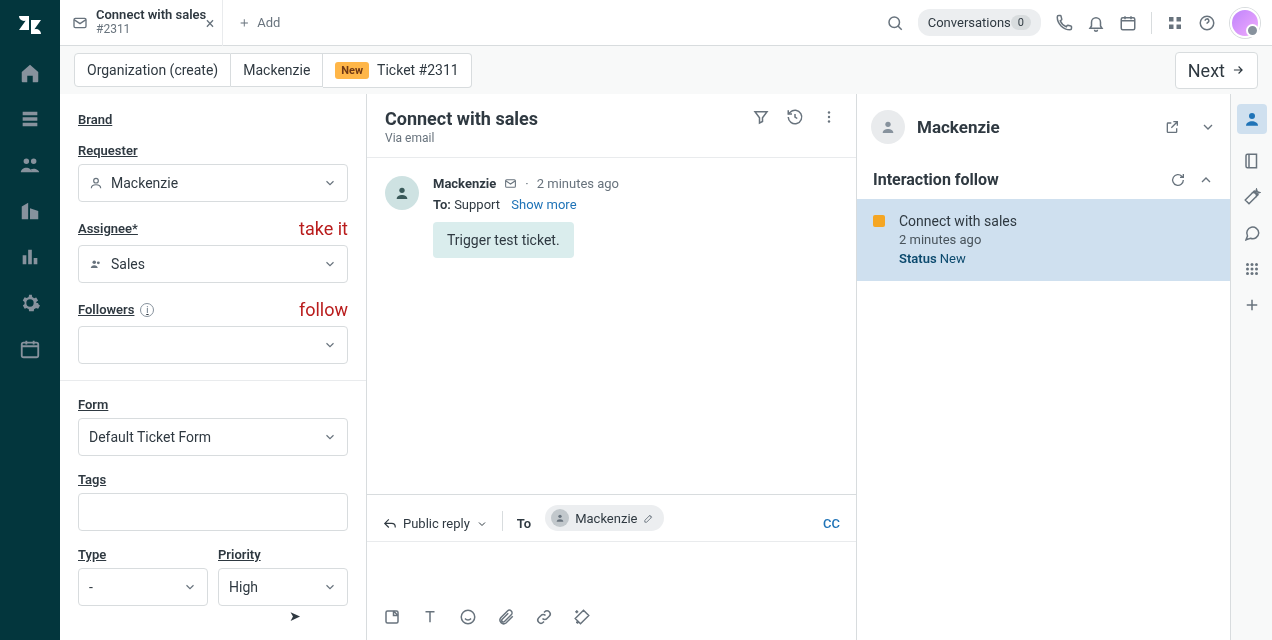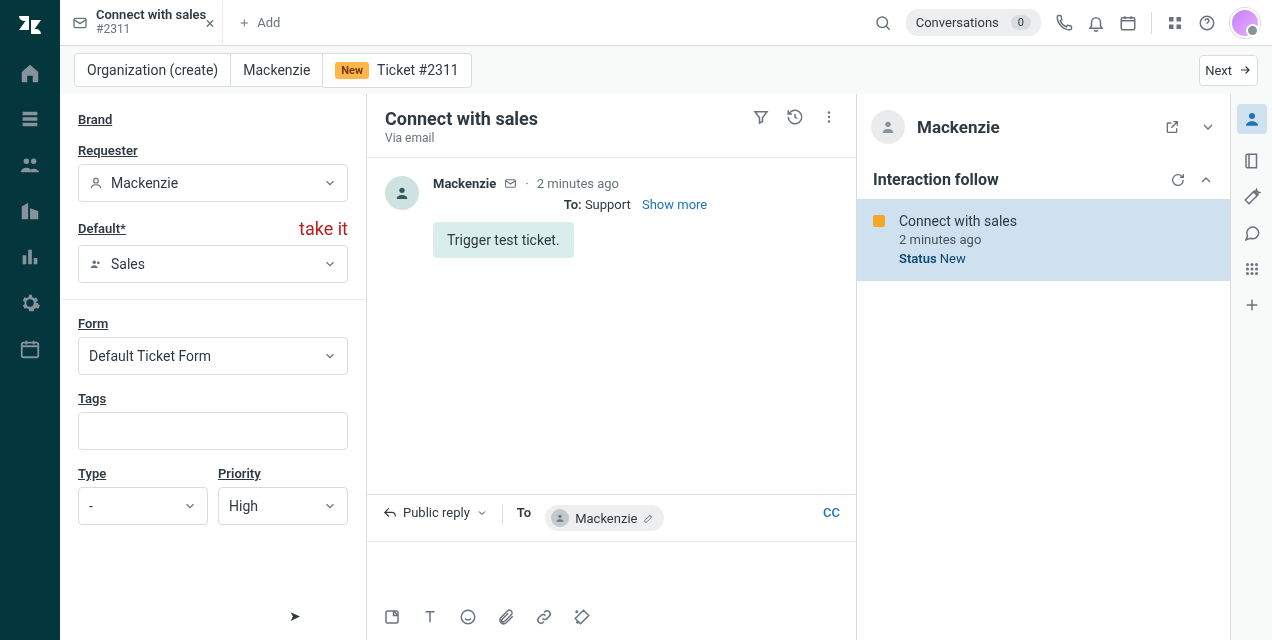--- a/index.html
+++ b/index.html
@@ -12,32 +12,32 @@
 .tab { display: flex; align-items: center; gap: 8px; height: 46px; padding: 0 16px 0 12px; border-right: 1px solid #e9ebed; position: relative; }
 .tab .mail-ico { color: #68737d; }
 .tab .lines { display: flex; flex-direction: column; line-height: 1.15; }
 .tab .title { font-size: 13px; font-weight: 600; color: #2f3941; }
 .tab .sub { font-size: 12px; color: #68737d; }
 .tab .close { position: absolute; right: 8px; top: 50%; transform: translateY(-50%); color: #68737d; font-size: 16px; cursor: pointer; }
 .addtab { display: flex; align-items: center; gap: 6px; padding: 0 14px; color: #68737d; font-size: 13px; cursor: pointer; }
 .addtab .plus { font-size: 14px; }
 .top-right { margin-left: auto; display: flex; align-items: center; gap: 14px; }
 .top-right .ic { color: #68737d; cursor: pointer; }
-.convs { display: flex; align-items: center; gap: 12px; background: #eceef0; padding: 6px 10px; border-radius: 12px; font-size: 13px; color: #2f3941; cursor: pointer; }
+.convs { display: flex; align-items: center; gap: 0; background: #eceef0; padding: 6px 10px; border-radius: 12px; font-size: 13px; color: #2f3941; cursor: pointer; }
 .convs .badge { background: #d8dcde; color: #2f3941; border-radius: 10px; font-size: 11px; padding: 1px 7px; }
 .divider-v { width: 1px; height: 22px; background: #d8dcde; }
 .avatar-top { width: 30px; height: 30px; border-radius: 50%; background: linear-gradient(135deg,#c084fc,#f0abfc); position: relative; border: 2px solid #fff; box-shadow: 0 0 0 1px #d8dcde; }
 .avatar-top::after { content:''; position:absolute; right:-1px; bottom:-1px; width:9px; height:9px; border-radius:50%; background:#87929d; border:2px solid #fff; }
 .subhead { height: 48px; display: flex; align-items: center; padding: 0 14px; gap: 0; background: #f8f9f9; }
 .chip { padding: 8px 12px; font-size: 14px; border: 1px solid #d8dcde; background: #fff; cursor: pointer; }
 .chip:first-child { border-radius: 4px 0 0 4px; }
 .chip.mid { border-left: none; }
 .chip.active { border-left: none; border-radius: 0 4px 4px 0; display: flex; align-items: center; gap: 8px; }
 .chip .new { background: #ffb648; color: #703815; font-size: 11px; font-weight: 700; padding: 2px 6px; border-radius: 3px; }
-.nextbtn { margin-left: auto; display: flex; align-items: center; gap: 6px; border: 1px solid #d8dcde; background: #fff; padding: 7px 5px; border-radius: 4px; font-size: 13px; cursor: pointer; }
+.nextbtn { margin-left: auto; display: flex; align-items: center; gap: 6px; border: 1px solid #d8dcde; background: #fff; padding: 7px 12px; border-radius: 4px; font-size: 18px; cursor: pointer; }
 .contentrow { flex: 1; display: flex; min-height: 0; }
 .sidebar { width: 307px; border-right: 1px solid #d8dcde; background: #fff; overflow-y: auto; padding: 18px 18px 12px; }
 .field { margin-bottom: 16px; }
 .field .lbl { font-size: 13px; font-weight: 600; color: #2f3941; margin-bottom: 6px; display: flex; align-items: center; gap: 6px; text-decoration: underline; }
 .field .lbl .info { width: 14px; height: 14px; border: 1px solid #87929d; border-radius: 50%; display: inline-flex; align-items: center; justify-content: center; font-size: 9px; color: #87929d; }
 .field .lblrow { display: flex; justify-content: space-between; align-items: center; margin-bottom: 6px; }
 .field .action { font-size: 18px; color: #b91c1c; cursor: pointer; }
 .select { width: 100%; height: 38px; border: 1px solid #d8dcde; border-radius: 4px; background: #fff; display: flex; align-items: center; padding: 0 10px; font-size: 14px; position: relative; cursor: pointer; }
 .select .ic { color: #68737d; margin-right: 8px; display: flex; }
 .select .chev { position: absolute; right: 10px; color: #68737d; }
@@ -50,26 +50,26 @@
 .chead .titles { flex: 1; }
 .chead h2 { font-size: 18px; font-weight: 700; margin-bottom: 2px; }
 .chead .via { font-size: 12px; color: #68737d; }
 .chead .actions { display: flex; gap: 16px; color: #68737d; }
 .chead .actions > * { cursor: pointer; }
 .msg { display: flex; gap: 14px; padding: 18px; }
 .msg .ava { width: 34px; height: 34px; border-radius: 50%; background: #cee2e2; display: flex; align-items: center; justify-content: center; color: #3a5a5a; flex-shrink: 0; }
 .msg .body { flex: 1; }
 .msg .meta { display: flex; align-items: center; gap: 8px; font-size: 13px; color: #68737d; margin-bottom: 6px; }
 .msg .meta .name { font-weight: 700; color: #2f3941; }
-.msg .toline { font-size: 13px; margin-bottom: 10px; text-align: center; }
+.msg .toline { font-size: 13px; margin-bottom: 10px; }
 .msg .toline b { font-weight: 600; }
 .msg .toline .show { color: #1f73b7; margin-left: 8px; cursor: pointer; }
 .msg .bubble { display: inline-block; background: #daeded; padding: 10px 14px; border-radius: 4px; font-size: 14px; }
 .composer { border-top: 1px solid #d8dcde; margin-top: auto; }
-.comp-top { display: flex; align-items: flex-start; padding: 10px 16px; gap: 14px; font-size: 13px; border-bottom: 1px solid #e9ebed; }
+.comp-top { display: flex; align-items: flex-end; padding: 10px 16px; gap: 14px; font-size: 13px; border-bottom: 1px solid #e9ebed; }
 .comp-top .reply { display: flex; align-items: center; gap: 6px; cursor: pointer; color: #2f3941; }
 .comp-top .divv { width: 1px; height: 20px; background: #d8dcde; }
 .comp-top .tolbl { color: #2f3941; font-weight: 600; }
 .comp-top .pill { background: #eceef0; border-radius: 14px; padding: 4px 10px 4px 6px; display: flex; align-items: center; gap: 6px; font-size: 13px; }
 .comp-top .pill .pava { width: 18px; height: 18px; border-radius: 50%; background: #c2c8cc; display: flex; align-items: center; justify-content: center; }
 .comp-top .cc { margin-left: auto; color: #1f73b7; font-weight: 500; cursor: pointer; }
 .comp-body { height: 58px; }
 .comp-tools { display: flex; gap: 20px; padding: 8px 16px 14px; color: #68737d; }
 .comp-tools > * { cursor: pointer; }
 .rightpanel { width: 373px; background: #fff; display: flex; flex-direction: column; }
@@ -242,40 +242,56 @@
           <span class="chev">
               <svg width="14" height="14" viewBox="0 0 24 24" fill="none" stroke="currentColor" stroke-width="2">
                 <path d="M6 9l6 6 6-6"></path>
               </svg>
             </span>
         </div>
       </div>
 
       <div class="field">
         <div class="lblrow">
-          <div class="lbl" style="margin:0">Default*</div>
+          <div class="lbl" style="margin:0">Assignee*</div>
           <span class="action">take it</span>
         </div>
         <div class="select">
           <span class="ic">
               <svg width="14" height="14" viewBox="0 0 24 24" fill="currentColor">
                 <circle cx="9" cy="9" r="3"></circle>
                 <circle cx="16" cy="10" r="2.5"></circle>
                 <path d="M3 19c0-3 3-5 6-5s6 2 6 5H3z"></path>
               </svg>
             </span>
           <span>Sales</span>
           <span class="chev">
               <svg width="14" height="14" viewBox="0 0 24 24" fill="none" stroke="currentColor" stroke-width="2">
                 <path d="M6 9l6 6 6-6"></path>
               </svg>
             </span>
         </div>
       </div>
 
+      <div class="field">
+        <div class="lblrow">
+          <div class="lbl" style="margin:0">
+            <span>Followers</span>
+            <span class="info">i</span>
+          </div>
+          <span class="action">follow</span>
+        </div>
+        <div class="select">
+          <span class="chev">
+              <svg width="14" height="14" viewBox="0 0 24 24" fill="none" stroke="currentColor" stroke-width="2">
+                <path d="M6 9l6 6 6-6"></path>
+              </svg>
+            </span>
+        </div>
+      </div>
 
       <hr class="sep">
 
       <div class="field">
         <div class="lbl">Form</div>
         <div class="select">
           <span>Default Ticket Form</span>
           <span class="chev">
               <svg width="14" height="14" viewBox="0 0 24 24" fill="none" stroke="currentColor" stroke-width="2">
                 <path d="M6 9l6 6 6-6"></path>

